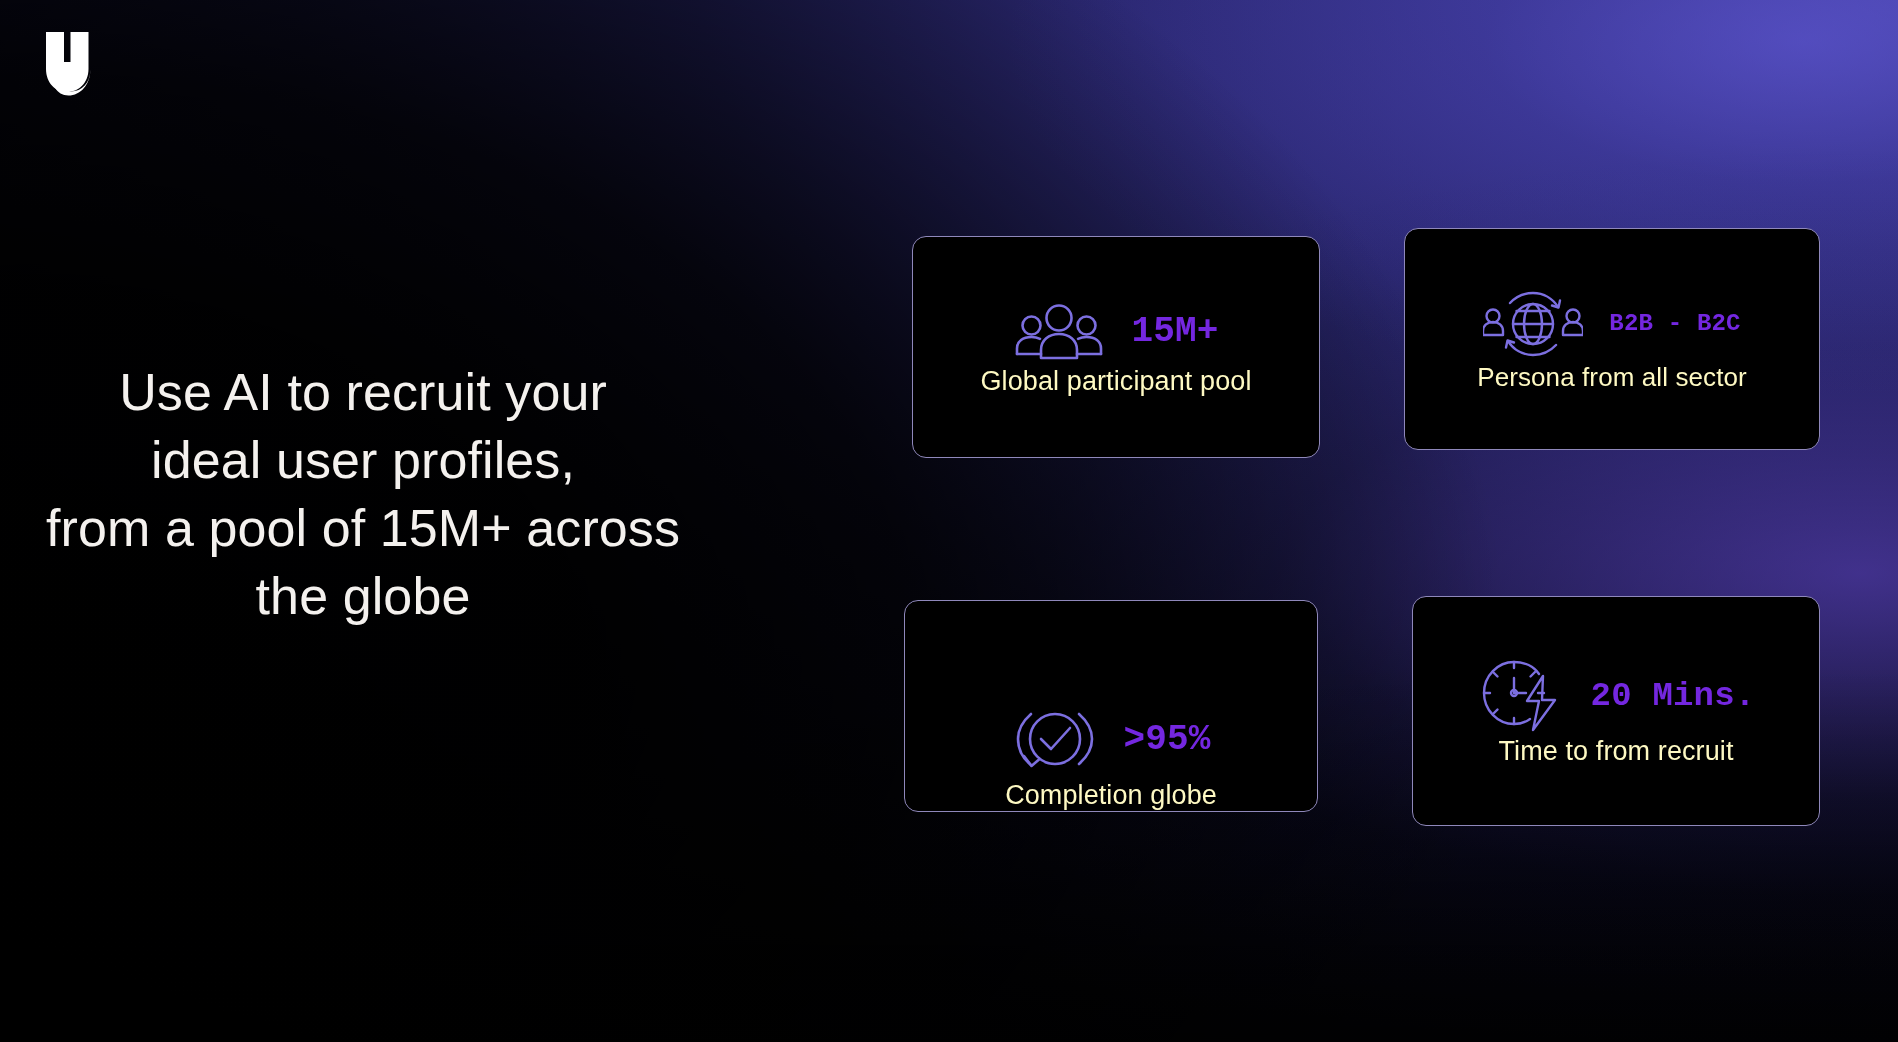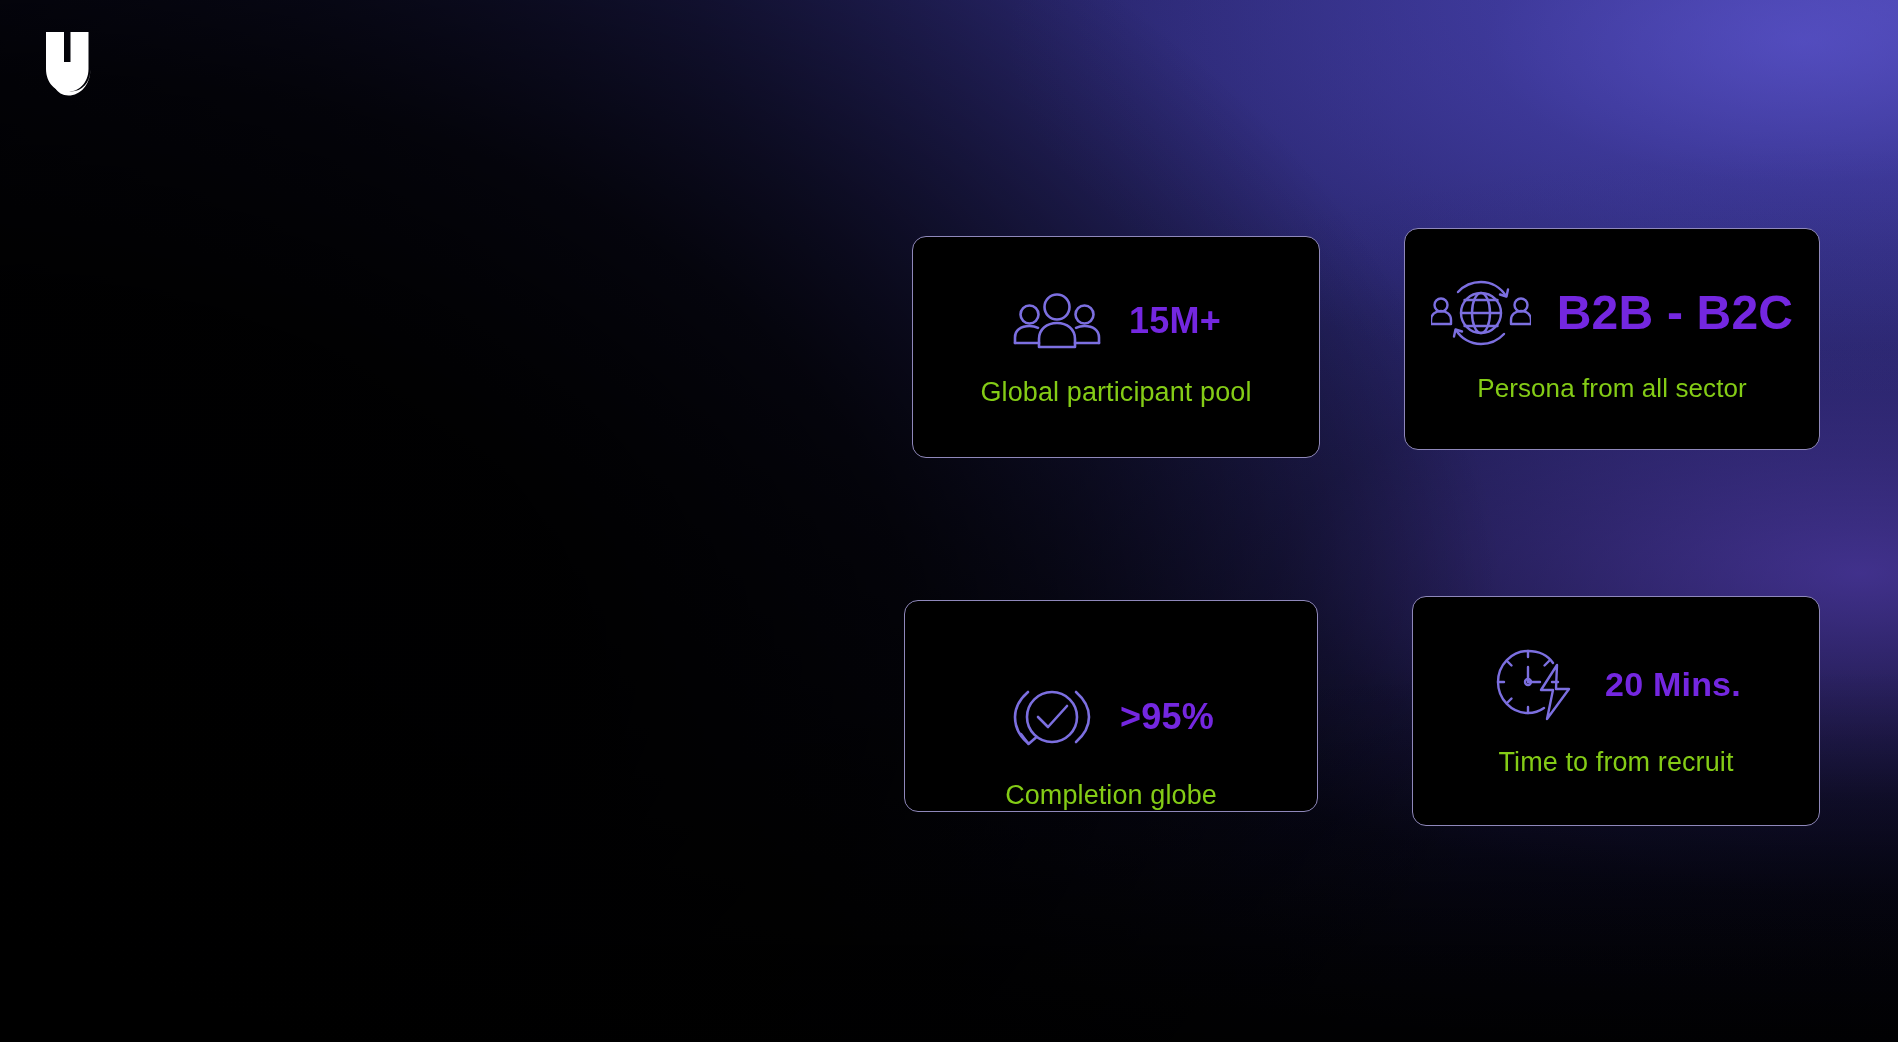--- a/index.html
+++ b/index.html
@@ -103,35 +103,35 @@
   .card.c2 { left:508px; top:0px;   width:416px; height:222px; }
   .card.c3 { left:8px;   top:372px; width:414px; height:212px;justify-content:flex-end; }
   .card.c4 { left:516px; top:368px; width:408px; height:230px; }
 
   .card-top {
     display:flex;
     align-items:center;
     justify-content:center;
     gap:26px;
     width:100%;
+    font-family:Liberation Mono, monospace;
   }
   .card-icon { flex:0 0 auto; line-height:0; }
   .card-icon svg { display:block; }
   .card-value {
     color:#7427e0;
     font-size:36px;
     font-weight:700;
     letter-spacing:0.2px;
     white-space:nowrap;
   }
-  .card.c2 .card-value { font-size:48px; }
+  .card.c2 .card-value { font-size:24px; }
   .card.c4 .card-value { font-size:34px; }
   .card-label {
-    margin-top:22px;
-    color:#84cc16;
+    color:#fef9c3;
     font-size:27px;
     font-weight:400;
     letter-spacing:0.1px;
     white-space:nowrap;
   }
   .card.c2 .card-label { font-size:26px;text-align:right; }
 </style>
 </head>
 <body>
 
@@ -146,20 +146,24 @@
   <div id="logo">
     <svg viewBox="0 0 66 72">
       <path d="M4 4 L22 4 L22 34 L28.5 34 L28.5 4 L46.5 4 L46.5 41
                C46.5 55 36.5 64 25 64
                C13.5 64 4 55 4 41 Z" fill="#ffffff"></path>
       <path d="M8.5 40 C8.5 54 18 63.5 29 63.5 C40 63.5 48 55 48.5 41.5
                C48 57 38.5 67.5 26.5 67.5 C14.5 67.5 8.5 56 8.5 40 Z" fill="#ffffff"></path>
     </svg>
   </div>
 
+  <h1 id="headline">Use AI to recruit your
+ideal user profiles,
+from a pool of 15M+ across
+the globe</h1>
 
   <div id="cards">
 
     <div class="card c1">
       <div class="card-top">
         <span class="card-icon">
           <svg width="92" height="68" viewBox="0 0 92 68" fill="none" stroke="#7C6FE0" stroke-width="2.6" stroke-linecap="round" stroke-linejoin="round">
             <circle cx="46" cy="20" r="12.5"></circle>
             <path d="M28 60 V52 C28 42 36 36 46 36 C56 36 64 42 64 52 V60 Z"></path>
             <circle cx="18.5" cy="27.5" r="9"></circle>

